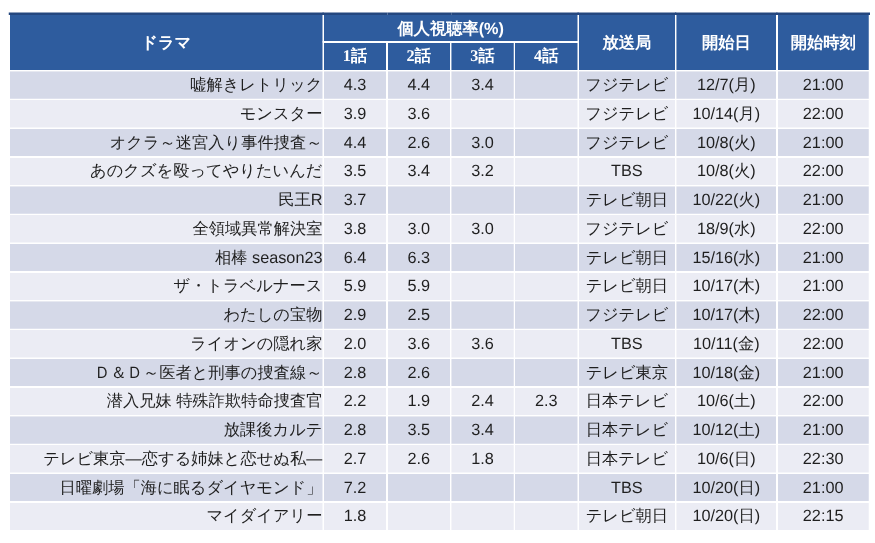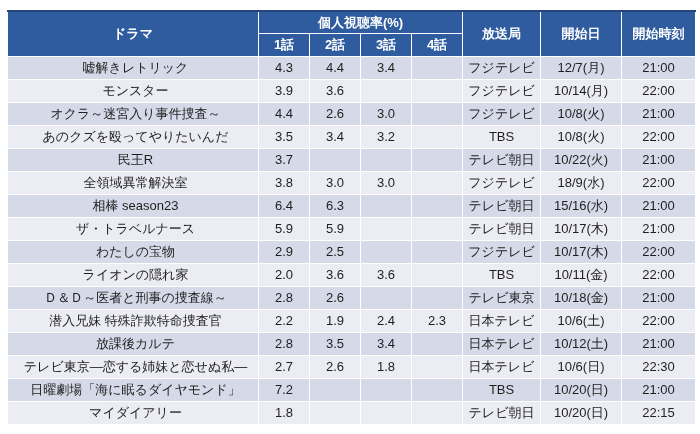--- a/index.html
+++ b/index.html
@@ -32,29 +32,29 @@
     overflow: hidden;
     vertical-align: middle;
   }
   thead th {
     background: var(--header-bg, #2e5c9e);
     color: var(--header-text, #ffffff);
     font-weight: bold;
     text-align: center;
   }
   thead tr.hdr-top th { height: 21px; }
-  thead tr.hdr-sub th { height: 22px; }
+  thead tr.hdr-sub th { height: 22px; font-family: Liberation Serif, serif; }
   tbody td {
     height: 22px;
     line-height: 22px;
   }
   tbody tr.band-a td { background: var(--band-dark, #d5d9e8); }
   tbody tr.band-b td { background: var(--band-light, #ebecf4); }
   td.c-title {
-    text-align: center;
+    text-align: right;
     padding-left: 5px;
   }
   td.c-num, td.c-center {
     text-align: center;
   }
 </style>
 </head>
 <body>
 
 <div class="table-wrap">

